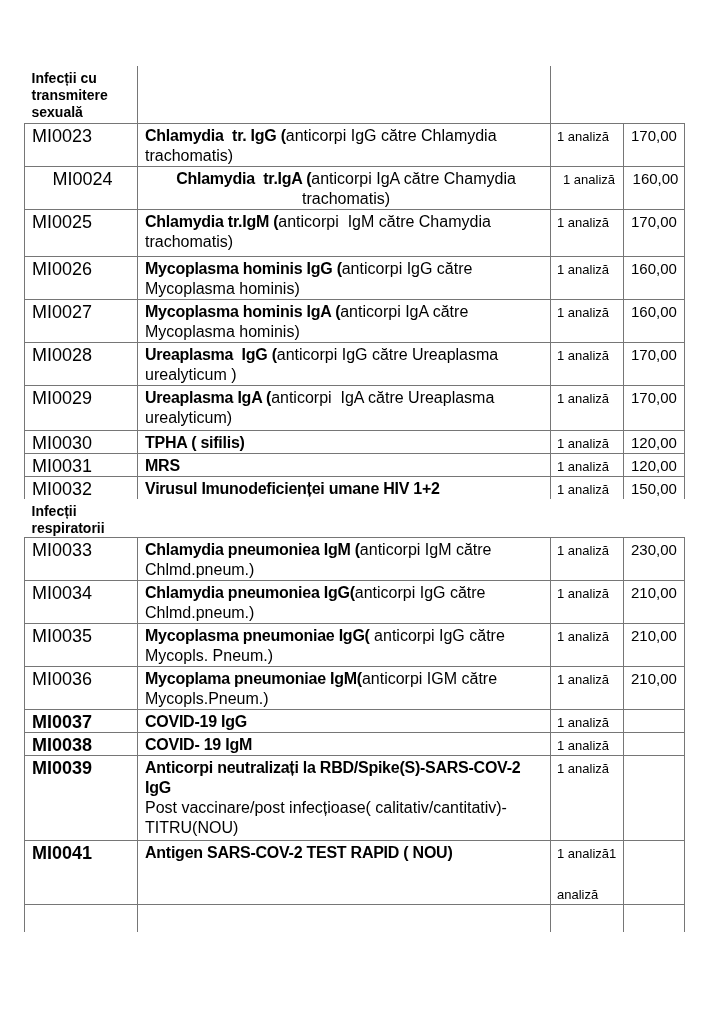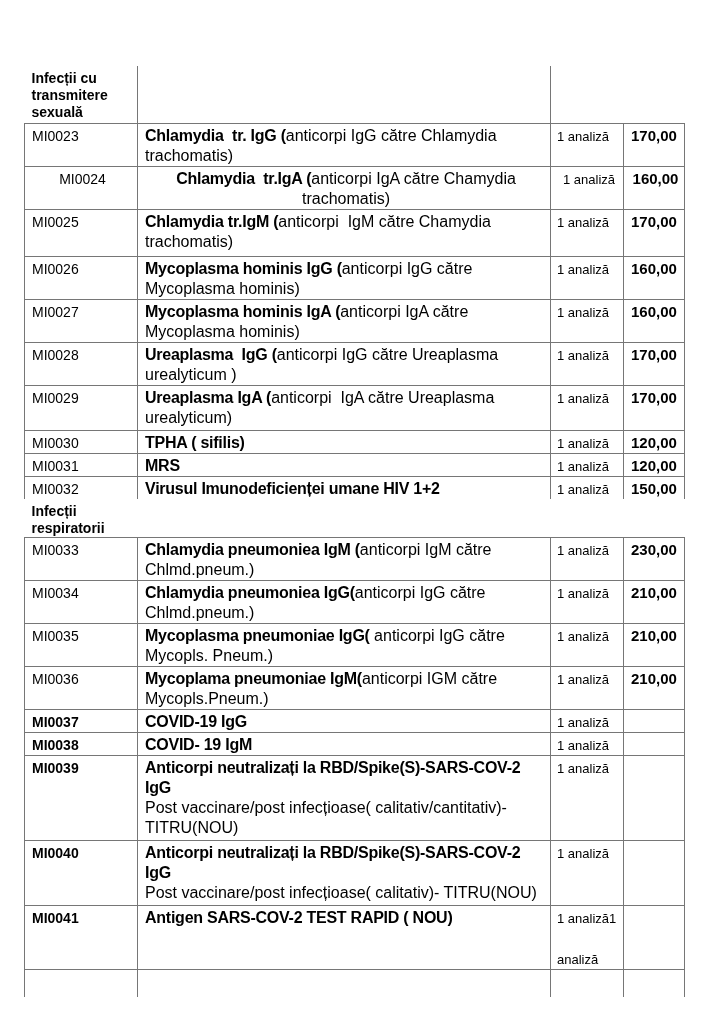--- a/index.html
+++ b/index.html
@@ -29,28 +29,28 @@
   }
   
   tr.r-full td        { border: 1px solid var(--bc); }
   tr.r-no-bottom td   { border: 1px solid var(--bc); border-bottom: none; }
   tr.r-open-bottom td { border: 1px solid var(--bc); border-bottom: none; }
   tr.r-none td        { border: none; }
   tr.r-header1 td     { border: none; }
   tr.r-header1 td.c-code,
   tr.r-header1 td.c-name { border-right: 1px solid var(--bc); }
 
-  td.c-code  { font-size: 14px; }
+  td.c-code  { font-size: 18px; }
   td.c-code.bold { font-weight: bold; }
   td.c-name  { font-size: 16px; white-space: pre-wrap; padding-right: 3px; }
   td.c-name .b { font-weight: bold; letter-spacing: -0.25px; }
   td.c-name .blk { display: block; }
   td.c-unit  { font-size: 13px; line-height: 19px; padding: 3px 2px 0 6px; }
   td.c-unit .blk { display: block; margin-top: 22px; }
-  td.c-price { font-size: 15px; font-weight: bold; padding-left: 7px; }
+  td.c-price { font-size: 15px; font-weight: normal; padding-left: 7px; }
   td.section-label {
     font-weight: bold;
     font-size: 14px;
     line-height: 17px;
     padding-top: 4px;
     white-space: pre-wrap;
   }
 </style>
 </head>
 <body>
@@ -171,26 +171,20 @@
           <td class="c-name"><span class="b">COVID- 19 IgM</span></td>
           <td class="c-unit">1 analiză</td>
           <td class="c-price"></td>
         </tr>
         <tr class="r-full" style="height: 85px;">
           <td class="c-code bold">MI0039</td>
           <td class="c-name"><span class="b">Anticorpi neutralizați la RBD/Spike(S)-SARS-COV-2  IgG</span><span class="blk">Post vaccinare/post infecțioase( calitativ/cantitativ)- TITRU(NOU)</span></td>
           <td class="c-unit">1 analiză</td>
           <td class="c-price"></td>
         </tr>
-        <tr class="r-full" style="height: 65px;">
-          <td class="c-code bold">MI0040</td>
-          <td class="c-name"><span class="b">Anticorpi neutralizați la RBD/Spike(S)-SARS-COV-2  IgG</span><span class="blk">Post vaccinare/post infecțioase( calitativ)- TITRU(NOU)</span></td>
-          <td class="c-unit">1 analiză</td>
-          <td class="c-price"></td>
-        </tr>
         <tr class="r-full" style="height: 48px;">
           <td class="c-code bold">MI0041</td>
           <td class="c-name"><span class="b">Antigen SARS-COV-2 TEST RAPID ( NOU)</span></td>
           <td class="c-unit">1 analiză1<span class="blk">analiză</span></td>
           <td class="c-price"></td>
         </tr>
         <tr class="r-open-bottom" style="height: 28px;">
           <td class="c-code"></td>
           <td class="c-name"></td>
           <td class="c-unit"></td>

